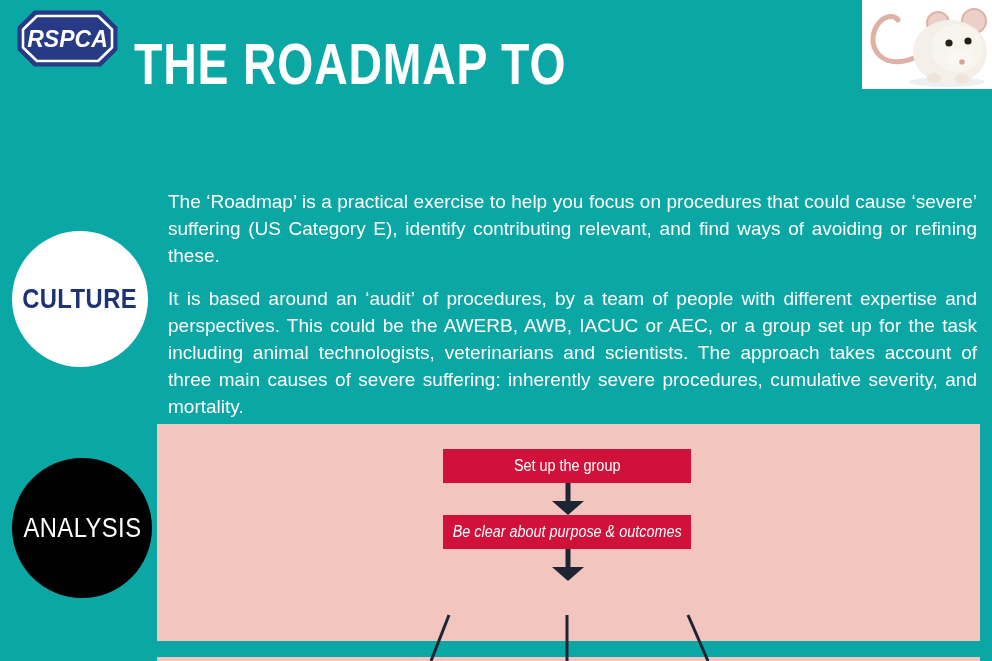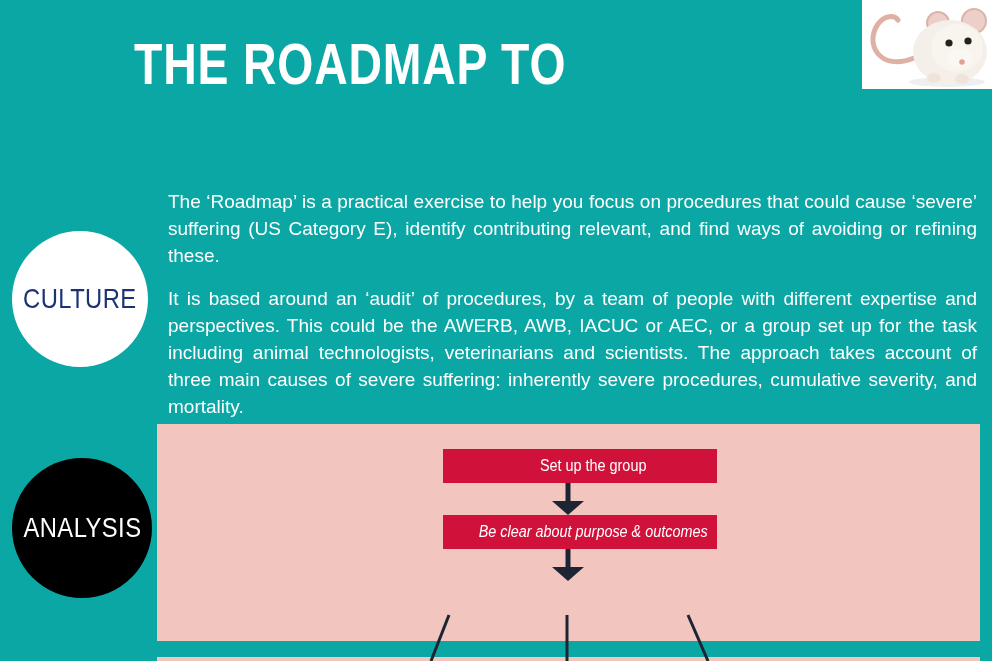--- a/index.html
+++ b/index.html
@@ -64,20 +64,21 @@
     font-size: 28px;
     letter-spacing: 0.5px;
     transform: scaleX(0.85);
     white-space: nowrap;
   }
   .badge-culture {
     left: 12px; top: 231px;
     width: 136px; height: 136px;
     background: #ffffff;
     color: #1d3374;
+    font-weight: bold;
   }
   .badge-analysis {
     left: 12px; top: 458px;
     width: 140px; height: 140px;
     background: #000000;
     color: #ffffff;
   }
 
   
   .flow-panel {
@@ -96,21 +97,20 @@
     position: absolute;
     left: 443px;
     width: 248px; height: 34px;
     background: #d01139;
     color: #ffffff;
     display: flex;
     align-items: center;
     justify-content: center;
     font-size: 16px;
     z-index: 3;
-    padding-left: 26px;
   }
   .flow-step span {
     display: inline-block;
     transform: scaleX(0.9);
     white-space: nowrap;
   }
   .step-1 { top: 449px; }
   .step-2 { top: 515px; font-style: italic; }
   .step-3 { top: 581px; }
   .flow-arrow {
@@ -126,20 +126,27 @@
     left: 157px; top: 614px;
     width: 823px; height: 47px;
     z-index: 2;
   }
 </style>
 </head>
 <body>
 
 <div class="poster">
 
+  <div class="logo">
+    <svg width="101" height="57" viewBox="0 0 101 57">
+      <path d="M17 1 H84 L100 17 V40 L84 56 H17 L1 40 V17 Z" fill="#263a85" stroke="#263a85" stroke-width="1" stroke-linejoin="round"></path>
+      <path d="M20 6 H81 L95 19.5 V37.5 L81 51 H20 L6 37.5 V19.5 Z" fill="none" stroke="#ffffff" stroke-width="2.6" stroke-linejoin="round"></path>
+      <text x="50.5" y="37" text-anchor="middle" fill="#ffffff" font-family="Liberation Sans, sans-serif" font-size="23" font-weight="bold" font-style="italic">RSPCA</text>
+    </svg>
+  </div>
 
   <div class="mouse-photo">
     <svg width="130" height="89" viewBox="0 0 130 89">
       <ellipse cx="85" cy="82" rx="38" ry="5" fill="#efefef"></ellipse>
       <path d="M52 58 C18 72 2 44 16 24 C22 16 32 14 36 20" fill="none" stroke="#dfb0a4" stroke-width="5" stroke-linecap="round"></path>
       <circle cx="76" cy="23" r="11" fill="#eccfc8" stroke="#dcb3a9" stroke-width="2"></circle>
       <circle cx="112" cy="21" r="12" fill="#eccfc8" stroke="#dcb3a9" stroke-width="2"></circle>
       <ellipse cx="88" cy="52" rx="37" ry="32" fill="#f4efe8"></ellipse>
       <ellipse cx="95" cy="48" rx="26" ry="24" fill="#f8f4ee"></ellipse>
       <circle cx="87" cy="43" r="3.6" fill="#262019"></circle>

